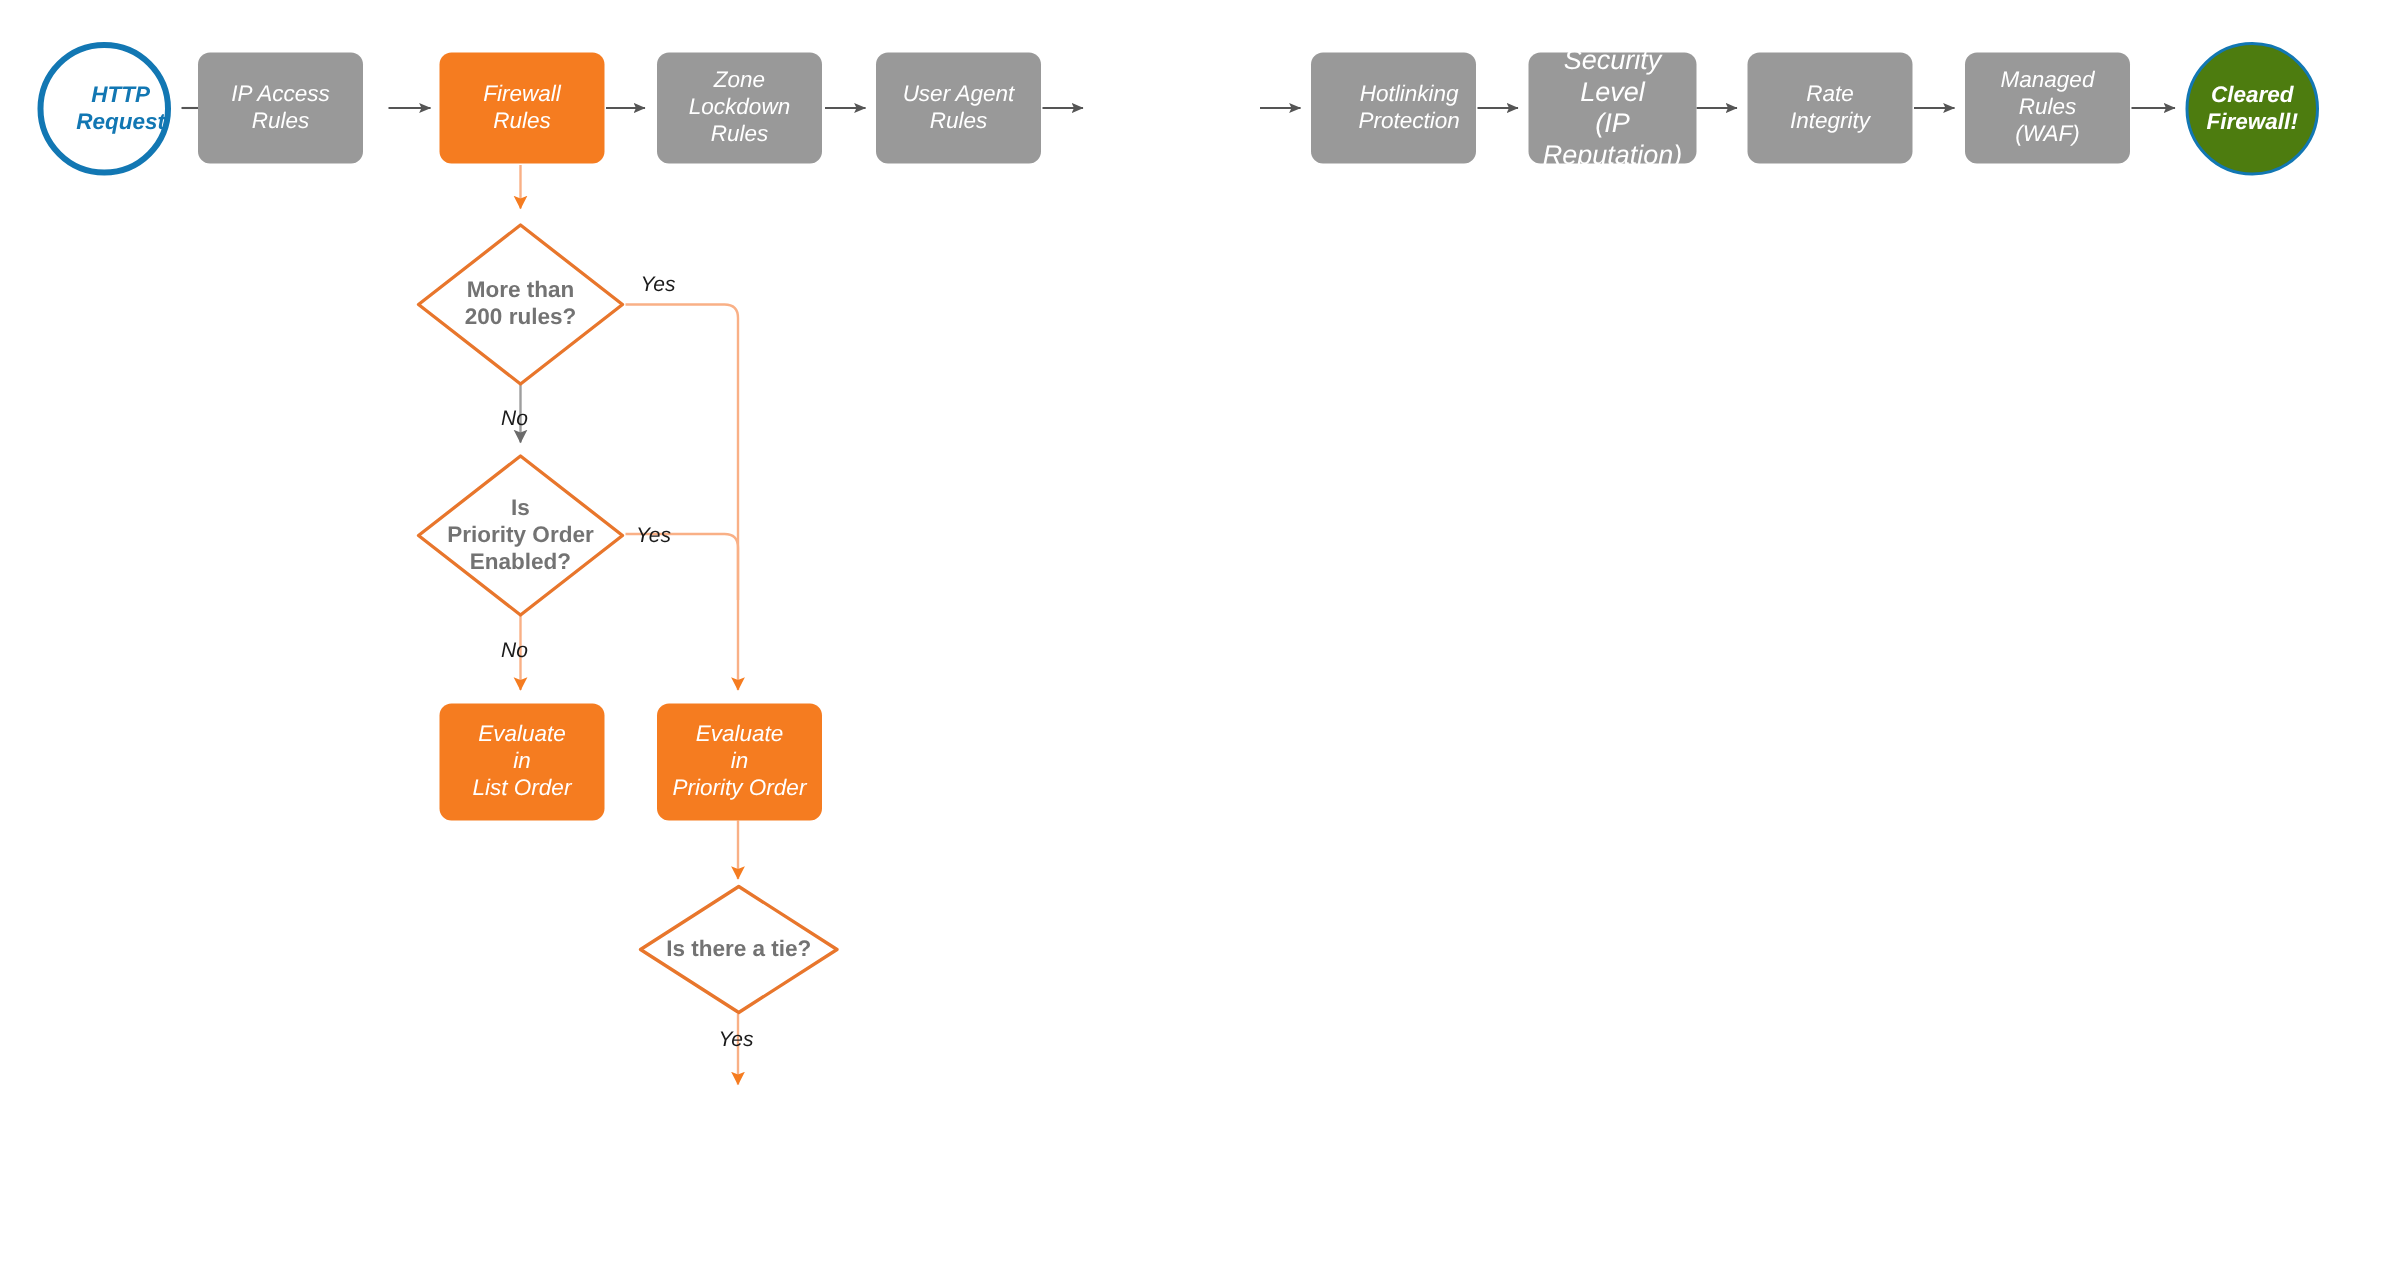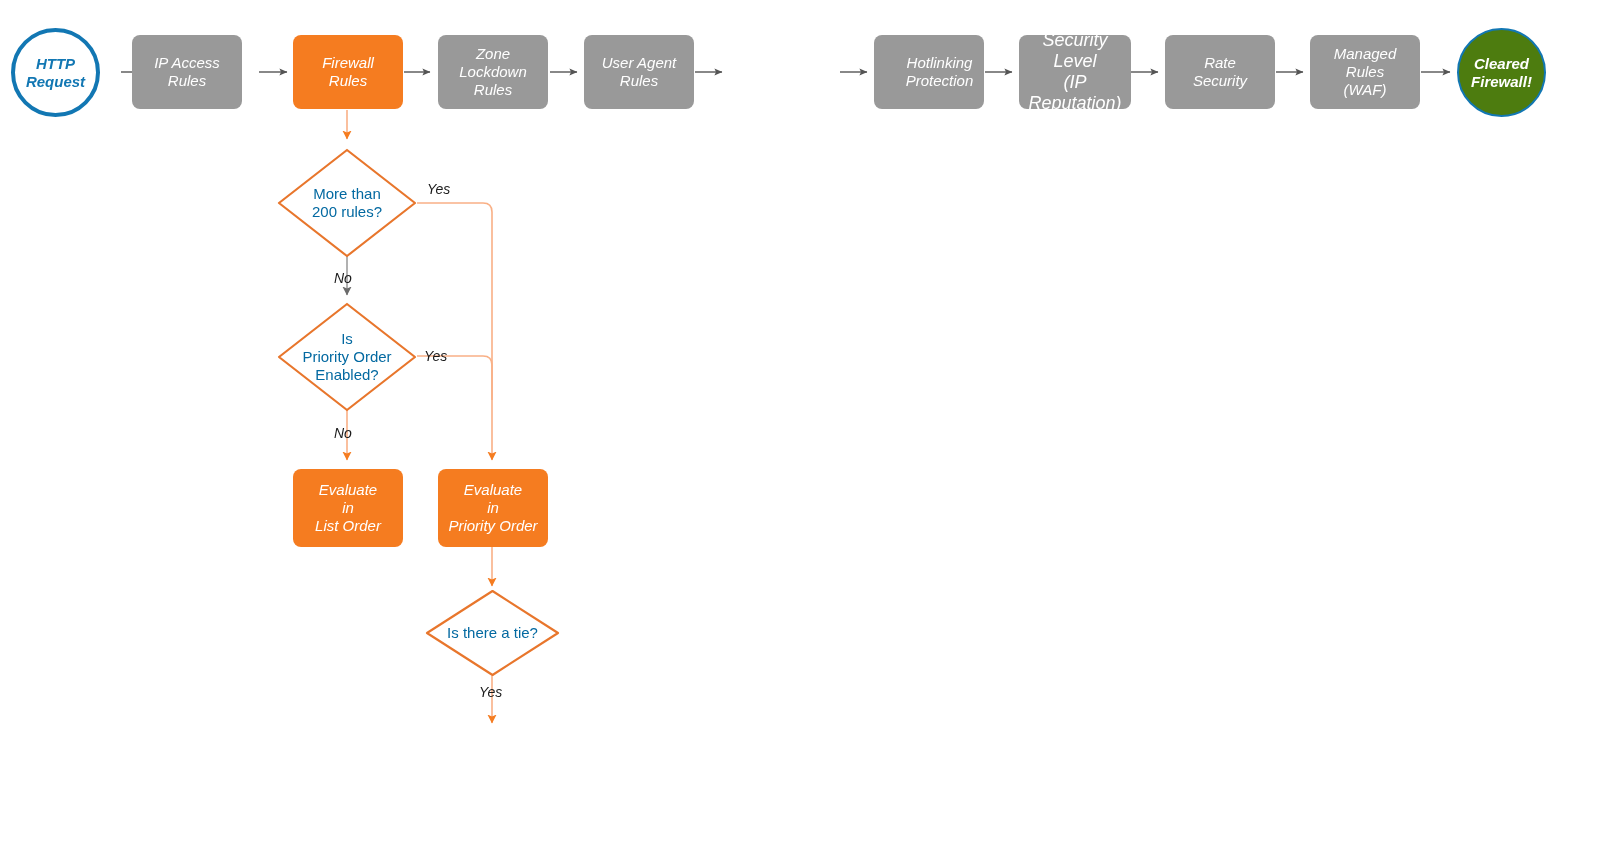--- a/index.html
+++ b/index.html
@@ -75,23 +75,24 @@
     position: absolute;
     left: 0;
     top: 0;
     width: 100%;
     height: 100%;
   }
   .diamond .dlabel {
     position: relative;
     z-index: 2;
     font-size: 15px;
-    color: #0369a1;
+    color: #737373;
     line-height: 1.2;
     white-space: pre-line;
+    font-weight: bold;
   }
   
   .elabel {
     position: absolute;
     font-size: 14px;
     font-style: italic;
     color: #1a1a1a;
     white-space: nowrap;
   }
 </style>
@@ -134,21 +135,21 @@
 
     <path d="M417,203 L483,203 Q492,203 492,212 L492,460" stroke="#F9B086" stroke-width="1.6" fill="none" marker-end="url(#arrow-orange)"></path>
 
     <path d="M417,356 L483,356 Q492,356 492,365 L492,400" stroke="#F9B086" stroke-width="1.6" fill="none"></path>
 
     <line x1="492" y1="547" x2="492" y2="586" stroke="#F9B086" stroke-width="1.6" fill="none" marker-end="url(#arrow-orange)"></line>
 
     <line x1="492" y1="676" x2="492" y2="723" stroke="#F9B086" stroke-width="1.6" fill="none" marker-end="url(#arrow-orange)"></line>
   </svg>
 
-  <div class="node circle outline" style="left:11px; top:28px; width:89px; height:89px;">
+  <div class="node circle outline" style="left:25px; top:28px; width:89px; height:89px;justify-content:flex-end;">
     <span>HTTP
 Request</span>
   </div>
 
   <div class="node box gray" style="left:132px; top:35px; width:110px; height:74px;">
     <span>IP Access
 Rules</span>
   </div>
 
   <div class="node box orange" style="left:293px; top:35px; width:110px; height:74px;">
@@ -174,21 +175,21 @@
   </div>
 
   <div class="node box gray" style="left:1019px; top:35px; width:112px; height:74px; font-size:18px;">
     <span>Security
 Level
 (IP Reputation)</span>
   </div>
 
   <div class="node box gray" style="left:1165px; top:35px; width:110px; height:74px;">
     <span>Rate
-Security</span>
+Integrity</span>
   </div>
 
   <div class="node box gray" style="left:1310px; top:35px; width:110px; height:74px;">
     <span>Managed
 Rules
 (WAF)</span>
   </div>
 
   <div class="node circle filled" style="left:1457px; top:28px; width:89px; height:89px;">
     <span>Cleared

